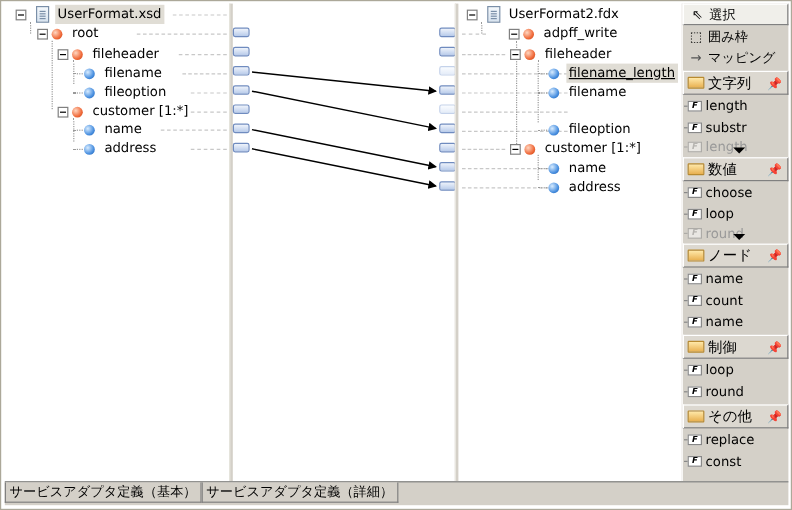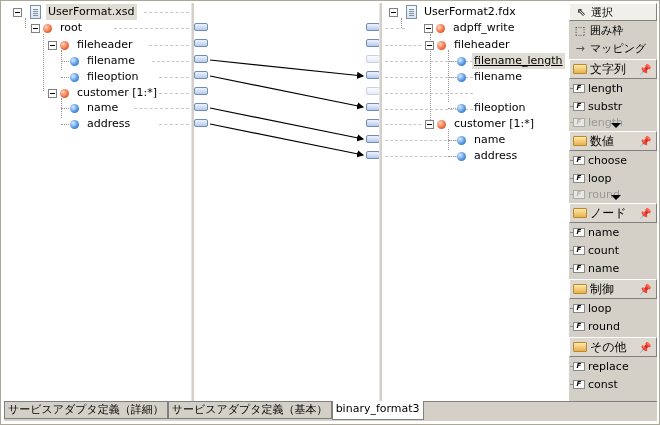--- a/index.html
+++ b/index.html
@@ -293,17 +293,16 @@
         <span class="fx-icon">F</span>
         <span>replace</span>
       </div>
     <div class="pal-item">
         <span class="fx-icon">F</span>
         <span>const</span>
       </div>
   </div>
 
   <div class="tabbar">
+    <div class="tab">サービスアダプタ定義（基本）</div>
     <div class="tab">サービスアダプタ定義（詳細）</div>
-    <div class="tab">サービスアダプタ定義（基本）</div>
-    <div class="tab active">binary_format3</div>
   </div>
 </div>
 
 </body></html>

